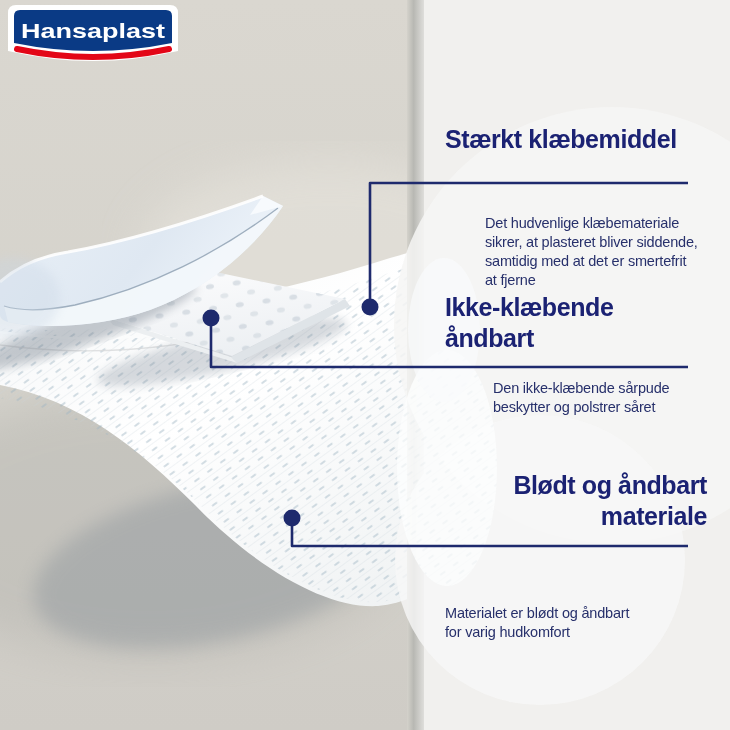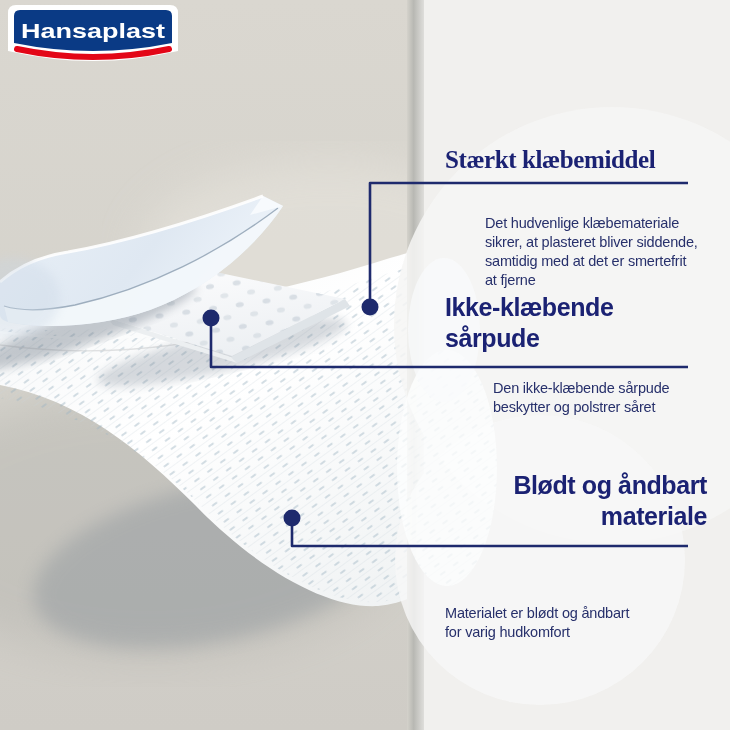--- a/index.html
+++ b/index.html
@@ -16,21 +16,21 @@
   .callout h2{
     margin:0;font-size:25px;line-height:31px;font-weight:bold;
     letter-spacing:-0.4px;color:var(--heading_navy,#1b2273);
     white-space:pre-line;
   }
   .callout p{
     margin:0;font-size:14.5px;line-height:19px;font-weight:normal;
     letter-spacing:-0.2px;color:var(--body_navy,#27306b);
     white-space:pre-line;
   }
-  #callout-1-heading{top:144px;font-family:Liberation Serif, serif;}
+  #callout-1-heading{top:124px;}
   #callout-1-body{top:214px;margin-left:40px;}
   #callout-2-heading{top:292px;}
   #callout-2-body{top:379px;margin-left:48px;}
   #callout-3-heading{top:470px;text-align:right;}
   #callout-3-body{top:556px;margin-top:48px;}
   
   .connector{stroke:var(--navy_line,#1e2a6d);stroke-width:2.6;fill:none;stroke-linejoin:round;}
   .marker-dot{fill:var(--navy_line,#1e2a6d);}
   .logo-blue{fill:var(--brand_blue,#0a3a85);}
   .logo-red{stroke:var(--brand_red,#e30617);}
@@ -183,21 +183,21 @@
   </div>
   <div class="callout" id="callout-1-body">
     <p>Det hudvenlige klæbemateriale
 sikrer, at plasteret bliver siddende,
 samtidig med at det er smertefrit
 at fjerne</p>
   </div>
 
   <div class="callout" id="callout-2-heading">
     <h2>Ikke-klæbende
-sårpude</h2>
+åndbart</h2>
   </div>
   <div class="callout" id="callout-2-body">
     <p>Den ikke-klæbende sårpude
 beskytter og polstrer såret</p>
   </div>
 
   <div class="callout" id="callout-3-heading">
     <h2>Blødt og åndbart
 materiale</h2>
   </div>

